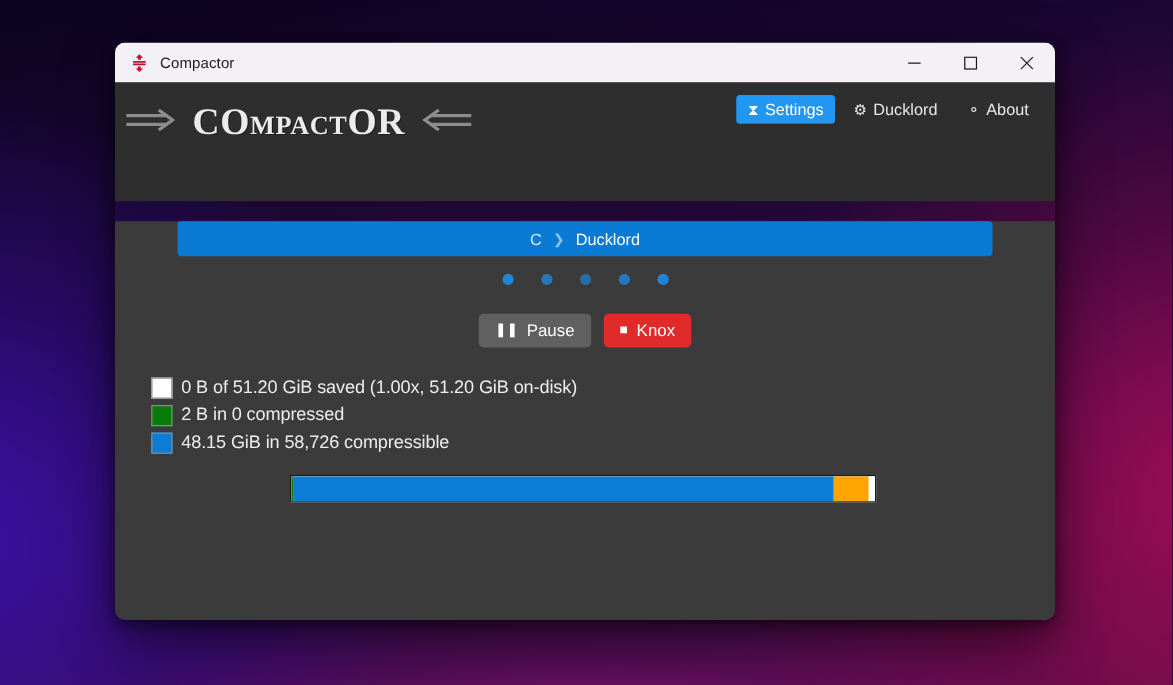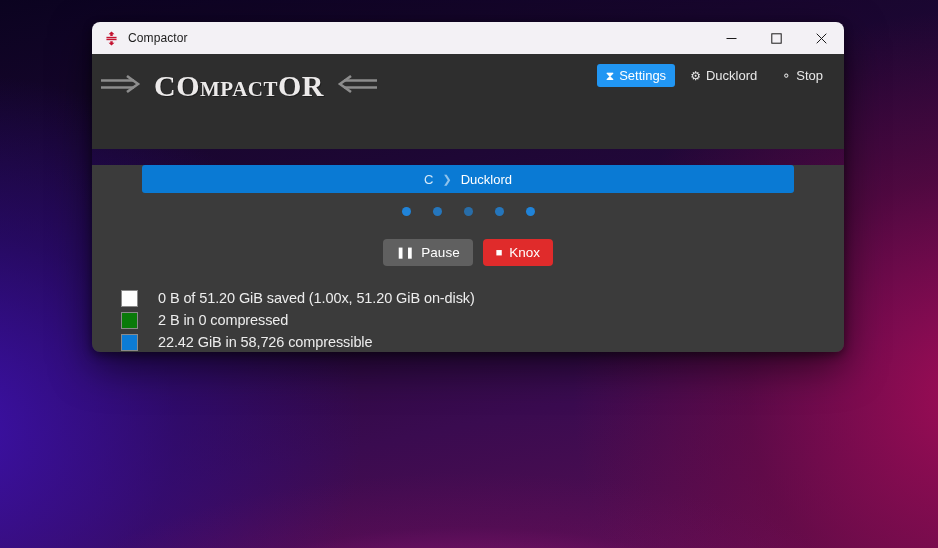--- a/index.html
+++ b/index.html
@@ -24,23 +24,23 @@
       radial-gradient(ellipse 70% 55% at 50% 128%, rgba(238,60,180,0.95) 0%, rgba(190,30,150,0.55) 32%, rgba(120,12,96,0.18) 58%, rgba(0,0,0,0) 76%),
       radial-gradient(ellipse 62% 90% at -6% 78%, rgba(62,18,180,0.92) 0%, rgba(46,12,140,0.5) 40%, rgba(0,0,0,0) 72%),
       radial-gradient(ellipse 58% 95% at 104% 72%, rgba(168,12,86,0.9) 0%, rgba(120,8,64,0.48) 42%, rgba(0,0,0,0) 74%),
       linear-gradient(168deg, #0b0320 0%, #18062e 22%, #24083c 46%, #3a0b50 70%, #5d0f52 100%);
   }
 
   
   #window {
     position: absolute;
     left: 92px;
-    top: 22px;
+    top: 34px;
     width: 752px;
-    height: 330px;
+    height: 462px;
     border-radius: 8px;
     overflow: hidden;
     box-shadow: 0 14px 40px rgba(0,0,0,0.55), 0 3px 10px rgba(0,0,0,0.45);
   }
 
   
   #titlebar {
     height: 32px;
     background: #f3f1f5;
     display: flex;
@@ -206,21 +206,21 @@
   .act-btn.stop  { background: #e02b2b; }
   .act-icon { font-size: 11px; line-height: 1; }
 
   
   #legend {
     margin: 21px 0 0 29px;
   }
   .leg-row {
     display: flex;
     align-items: center;
-    gap: 20px;
+    gap: 7px;
     height: 22px;
   }
   .leg-sw {
     width: 17px;
     height: 17px;
     border: 1px solid #8a8a8a;
     flex: 0 0 auto;
   }
   .leg-label {
     font-size: 14.5px;
@@ -309,21 +309,21 @@
       <div class="nav-item active">
         <span class="nav-icon">⧗</span>
         <span>Settings</span>
       </div>
       <div class="nav-item">
         <span class="nav-icon">⚙</span>
         <span>Ducklord</span>
       </div>
       <div class="nav-item">
         <span class="nav-icon">⚬</span>
-        <span>Stop</span>
+        <span>About</span>
       </div>
     </div>
 
   </div>
 
   <div id="content">
 
     <div id="crumbbar">
       <span class="crumb-drive">C</span>
       <span class="crumb-sep">❯</span>
@@ -354,21 +354,21 @@
         <div class="leg-row">
           <span class="leg-sw" style="background: rgb(255, 255, 255);"></span>
           <span class="leg-label">0 B of 51.20 GiB saved (1.00x, 51.20 GiB on-disk)</span>
         </div>
         <div class="leg-row">
           <span class="leg-sw" style="background: rgb(10, 122, 10);"></span>
           <span class="leg-label">2 B in 0 compressed</span>
         </div>
         <div class="leg-row">
           <span class="leg-sw" style="background: rgb(12, 124, 213);"></span>
-          <span class="leg-label">22.42 GiB in 58,726 compressible</span>
+          <span class="leg-label">48.15 GiB in 58,726 compressible</span>
         </div>
       </div>
 
     <div id="progress-wrap">
         <div class="pg-seg" style="background: rgb(10, 122, 10); width: 0.5%;"></div>
         <div class="pg-seg" style="background: rgb(12, 124, 213); width: 92.5%;"></div>
         <div class="pg-seg" style="background: rgb(255, 165, 0); width: 6%;"></div>
         <div class="pg-seg" style="background: rgb(255, 255, 255); width: 1%;"></div>
       </div>
 

